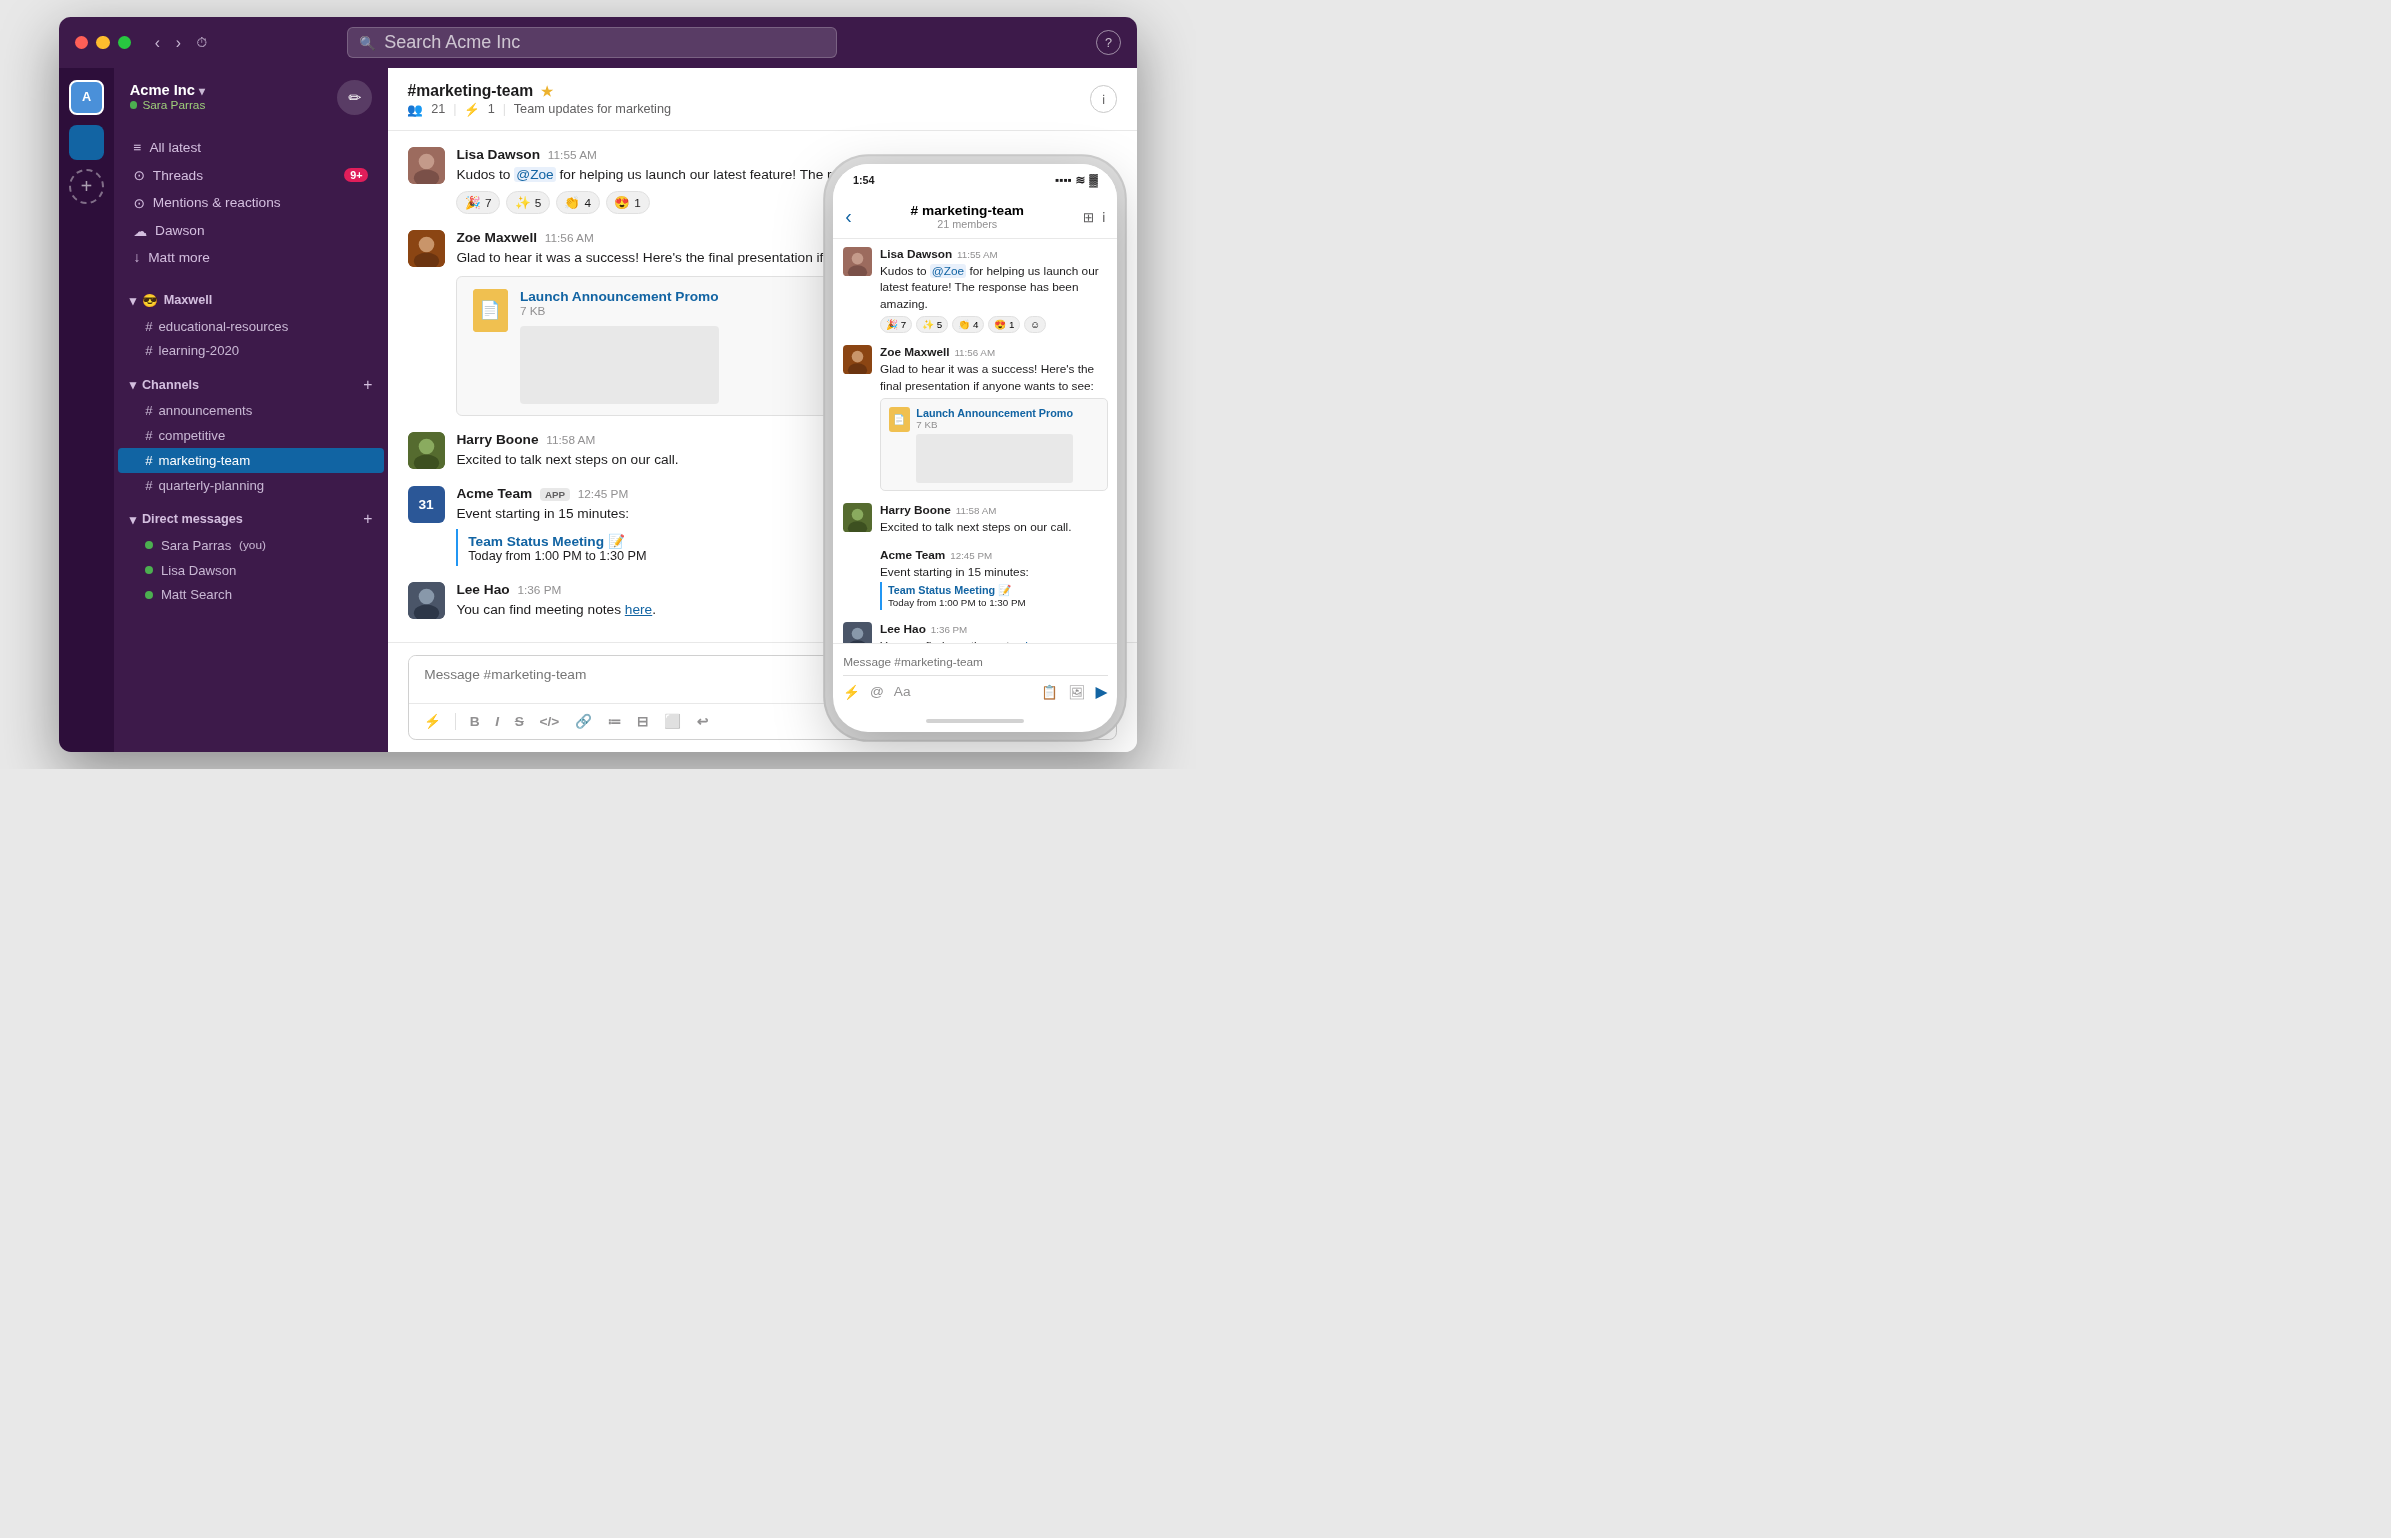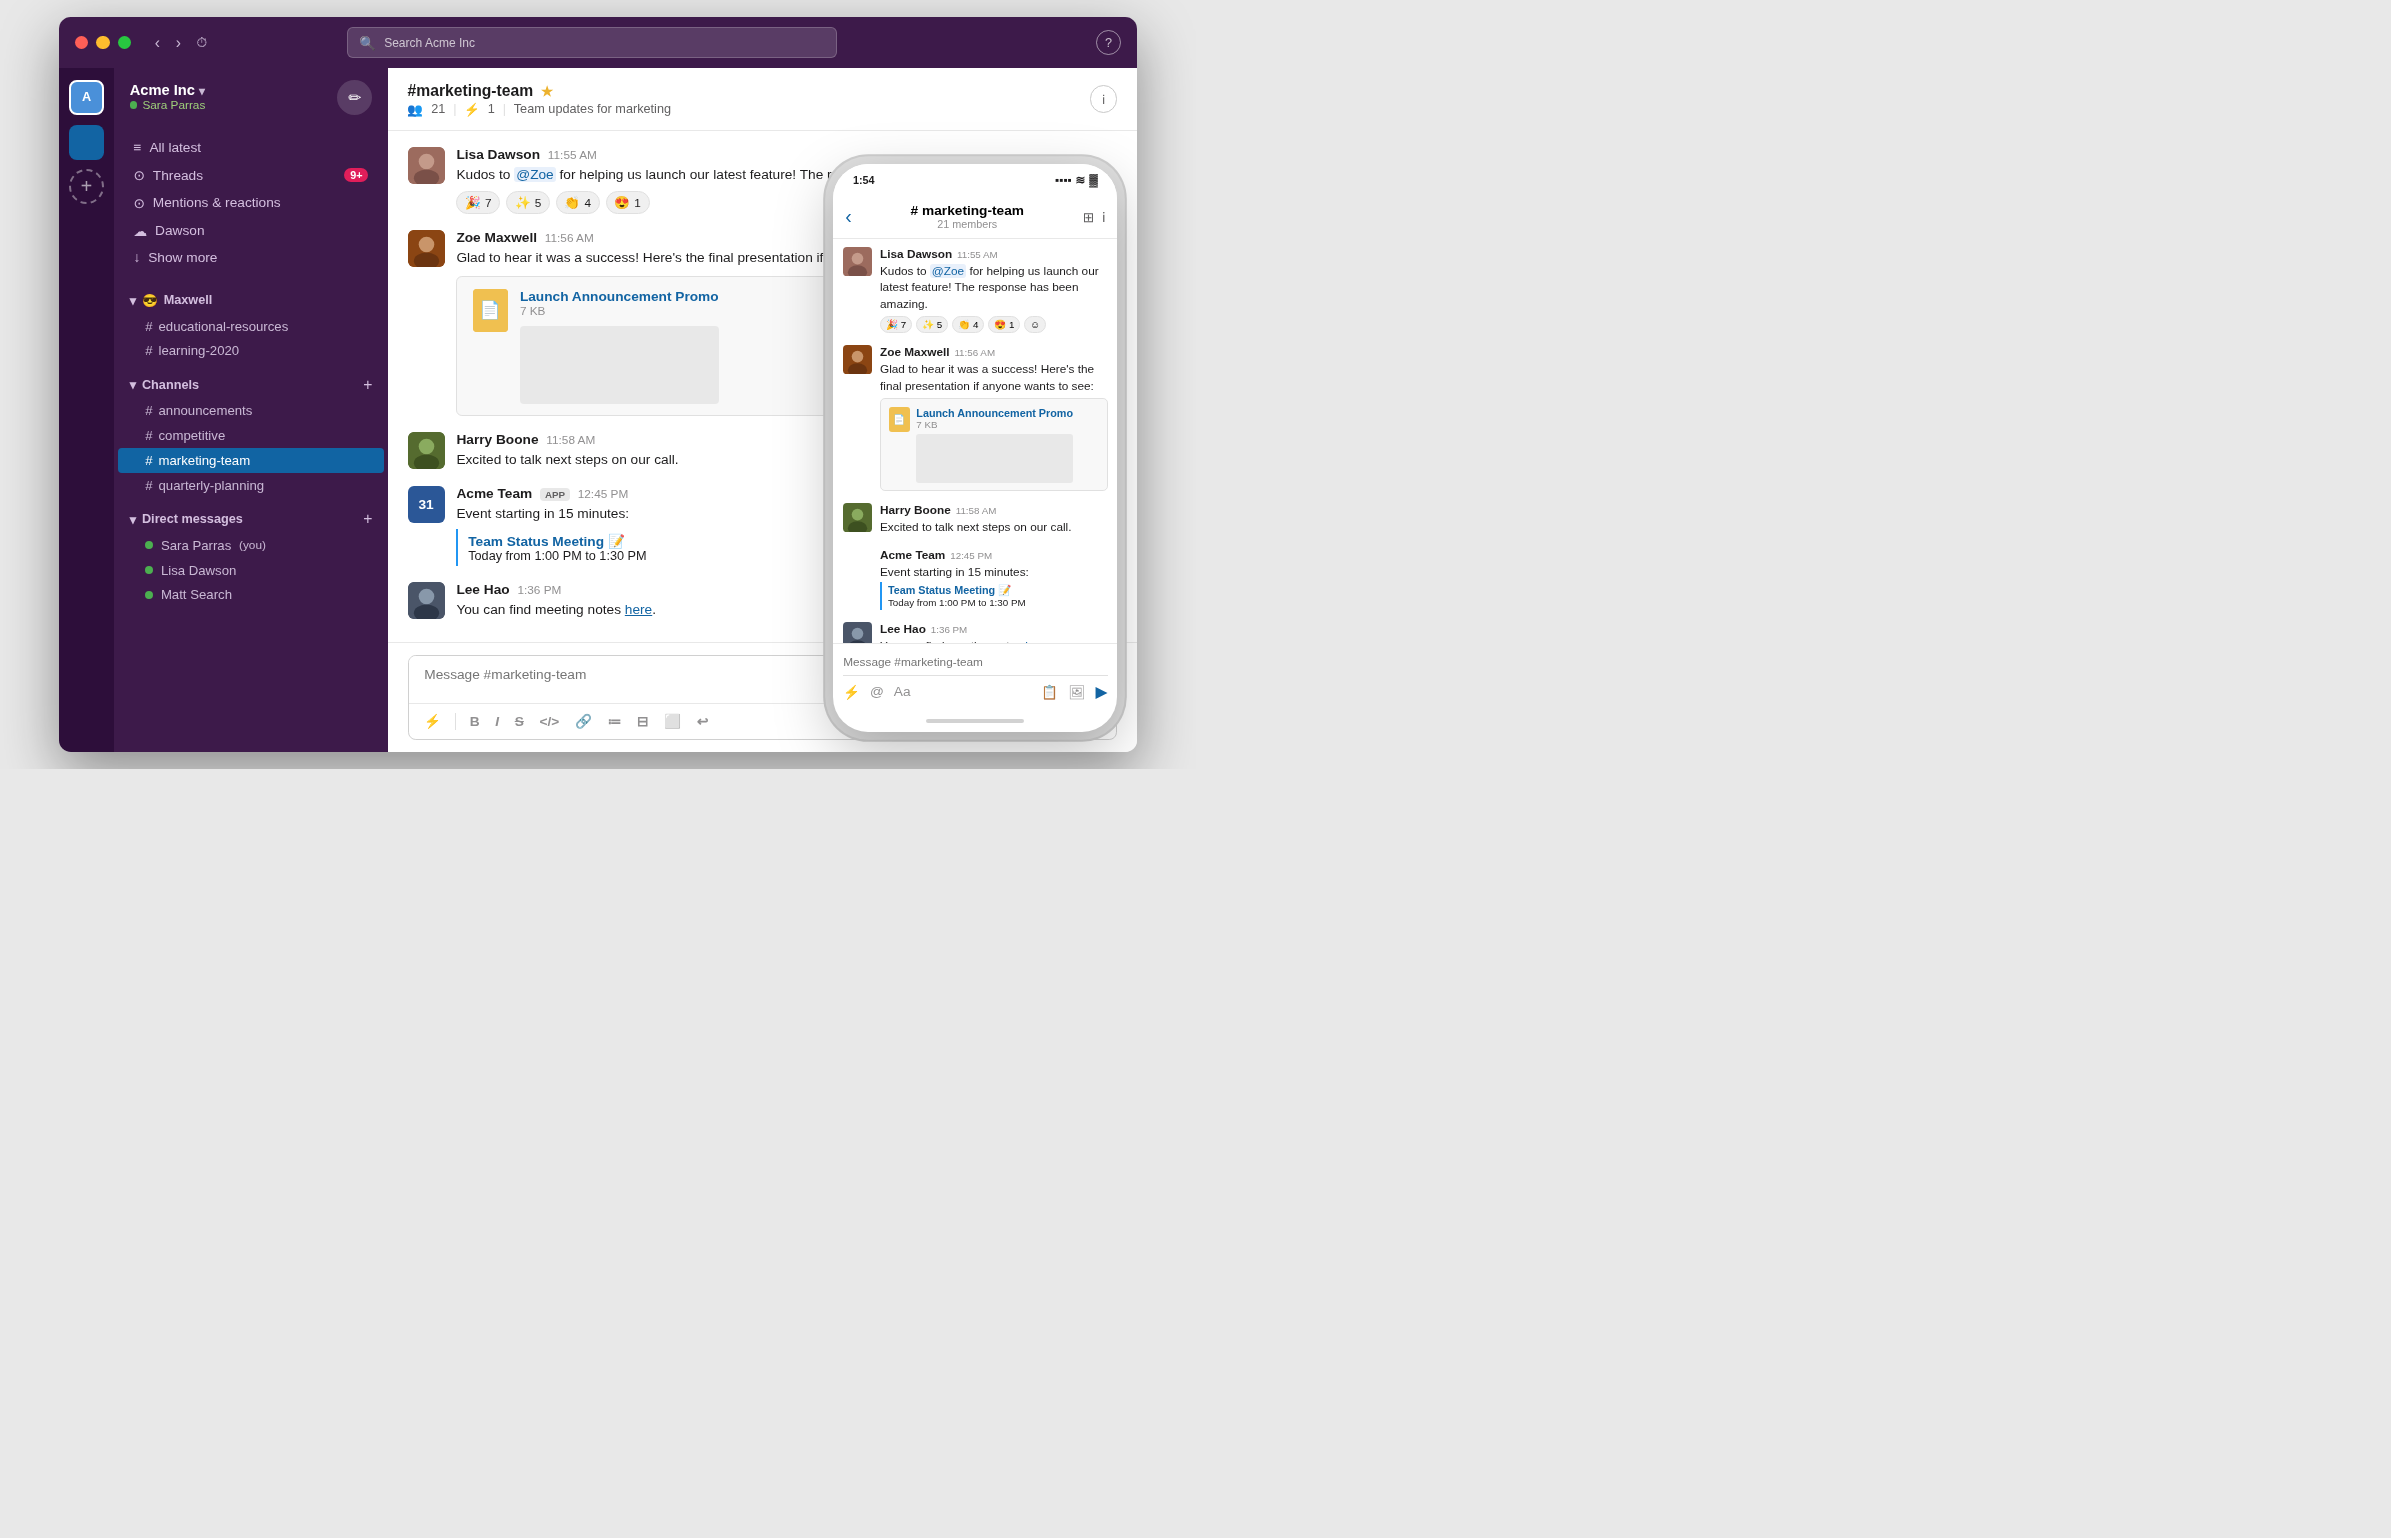--- a/index.html
+++ b/index.html
@@ -879,21 +879,21 @@
       <div class="traffic-light yellow"></div>
       <div class="traffic-light green"></div>
     </div>
     <div class="nav-buttons">
       <button class="nav-btn">‹</button>
       <button class="nav-btn">›</button>
       <button class="nav-btn" style="font-size:13.7px;">⏱</button>
     </div>
     <div class="search-bar">
       <span>🔍</span>
-      <span style="font-size:12px;">Search Acme Inc</span>
+      <span style="font-size:18px;">Search Acme Inc</span>
     </div>
     <button class="help-btn">?</button>
   </div>
 
   <div class="main-content">
 
     <div class="sidebar-left-strip">
       <div class="strip-workspace-icon active" style="font-size:12.7px; font-weight:700;">A</div>
       <div class="strip-workspace-icon secondary" style="font-size:12.7px;"></div>
       <button class="strip-add-btn">+</button>
@@ -928,21 +928,21 @@
         <div class="sidebar-nav-item">
           <span>⊙</span>
           <span>Mentions &amp; reactions</span>
         </div>
         <div class="sidebar-nav-item">
           <span>☁</span>
           <span>Dawson</span>
         </div>
         <div class="sidebar-nav-item">
           <span>↓</span>
-          <span>Show more</span>
+          <span>Matt more</span>
         </div>
       </div>
 
       <div class="sidebar-section">
         <div class="sidebar-section-header">
           <span>▾</span>
           <span>😎</span>
           <span>Maxwell</span>
         </div>
         <div class="sidebar-channel-item">

